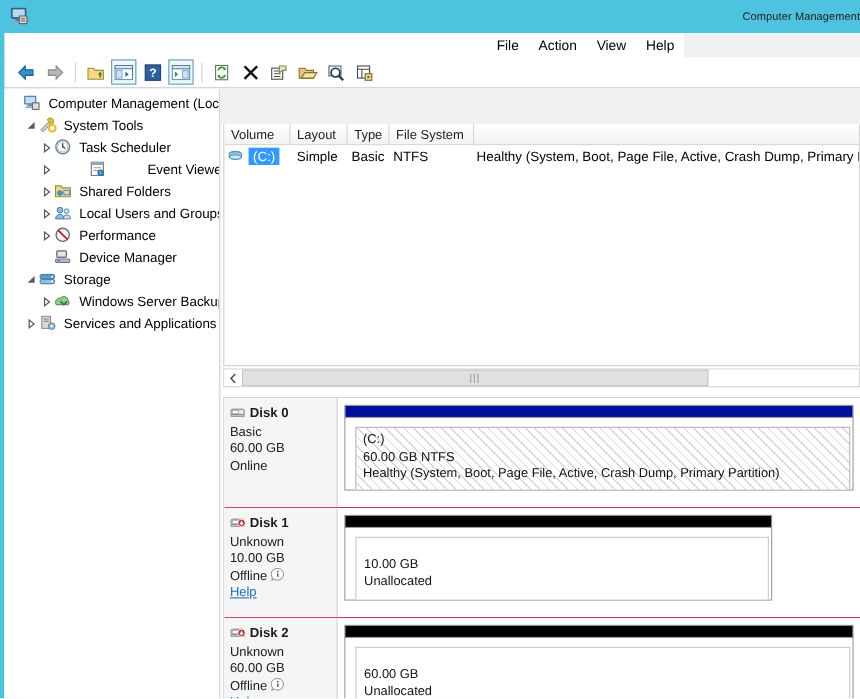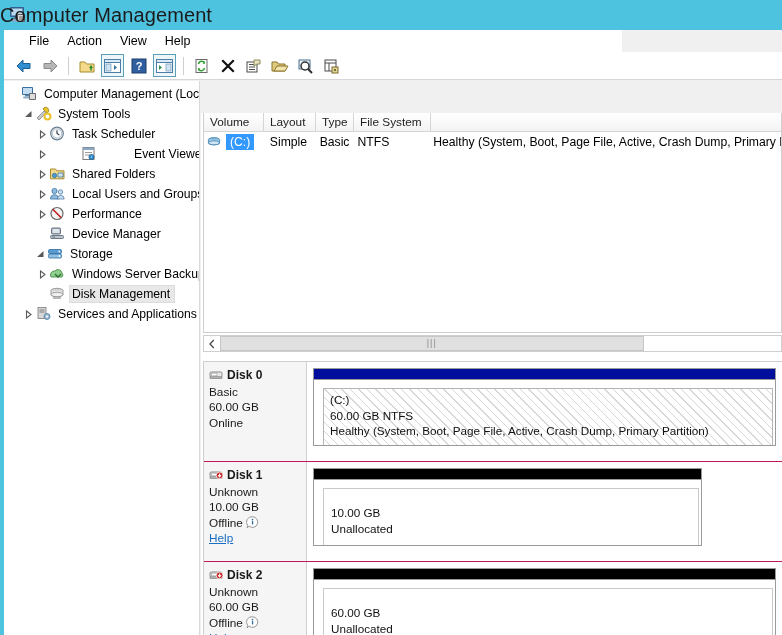--- a/index.html
+++ b/index.html
@@ -35,33 +35,34 @@
   }
   .titlebar .tb-icon {
     width: 22px; height: 22px;
     margin-left: 7px;
     position: relative;
     flex: none;
   }
   .titlebar .tb-title {
     position: absolute;
     left: 0; right: 0;
-    text-align: left;
-    font-size: 20px;
+    text-align: right;
+    font-size: 10px;
     color: #1b1b1b;
     letter-spacing: .1px;
   }
 
   
   .menubar {
     position: absolute; left: 4px; top: 30px;
     width: 618px; height: 22px;
     background: #ffffff;
     display: flex; align-items: center;
-    padding-left: 16px;
+    padding-left: 2px;
+    justify-content: flex-end;
   }
   .menu-item {
     font-size: 12.5px;
     color: #000;
     padding: 2px 9px;
     cursor: default;
   }
 
   
   .toolbar {
@@ -557,21 +558,21 @@
         <svg width="17" height="15" viewBox="0 0 17 15">
           <rect x="2.5" y="2" width="9" height="6" rx="1" fill="#9aa8b4" stroke="#6b7785"></rect>
           <rect x="3.5" y="3" width="7" height="4" fill="#dfe6ec"></rect>
           <rect x="1.5" y="9.5" width="13" height="3" rx="1" fill="#b9c4cd" stroke="#6b7785"></rect>
           <rect x="3" y="10.5" width="3" height="1" fill="#6b7785"></rect>
         </svg>
       </span>
       <span class="tr-label">Device Manager</span>
     </div>
 
-    <div class="tree-row" style="padding-left:30px;">
+    <div class="tree-row" style="padding-left:18px;">
       <span class="twisty">
         <svg width="9" height="9" viewBox="0 0 9 9">
             <path d="M1 7 L7.5 7 L7.5 1 Z" fill="#5a5a5a"></path>
           </svg>
       </span>
       <span class="tr-icon">
         <svg width="17" height="15" viewBox="0 0 17 15">
           <rect x="1.5" y="3.5" width="13" height="4" rx="1.2" fill="#5a9ad0" stroke="#2f6f9f" stroke-width=".8"></rect>
           <rect x="1.5" y="8" width="13" height="4" rx="1.2" fill="#8fc0e4" stroke="#2f6f9f" stroke-width=".8"></rect>
           <circle cx="12.3" cy="5.5" r=".9" fill="#ffffff"></circle>
@@ -589,32 +590,20 @@
       </span>
       <span class="tr-icon">
         <svg width="17" height="15" viewBox="0 0 17 15">
           <path d="M2 11 a4 4 0 0 1 4 -6 a4 4 0 0 1 7 2 a3 3 0 0 1 0 4 z" fill="#8fd08f" stroke="#3a7f3a" stroke-width=".8"></path>
           <path d="M6 8 l3 3 l3 -3" stroke="#2f6f2f" stroke-width="1.4" fill="none"></path>
         </svg>
       </span>
       <span class="tr-label">Windows Server Backup</span>
     </div>
 
-    <div class="tree-row selected" style="padding-left:32px;">
-      <span class="twisty"></span>
-      <span class="tr-icon">
-        <svg width="17" height="15" viewBox="0 0 17 15">
-          <ellipse cx="8" cy="4.5" rx="6" ry="2.2" fill="#cfcfcf" stroke="#8a8a8a" stroke-width=".8"></ellipse>
-          <path d="M2 4.5 v4 a6 2.2 0 0 0 12 0 v-4" fill="#e4e4e4" stroke="#8a8a8a" stroke-width=".8"></path>
-          <ellipse cx="8" cy="8.5" rx="6" ry="2.2" fill="#f0f0f0" stroke="#8a8a8a" stroke-width=".8"></ellipse>
-          <rect x="4" y="11" width="8" height="2" rx=".6" fill="#b8b8b8"></rect>
-        </svg>
-      </span>
-      <span class="tr-label">Disk Management</span>
-    </div>
 
     <div class="tree-row" style="padding-left:18px;">
       <span class="twisty">
         <svg width="9" height="9" viewBox="0 0 9 9">
             <path d="M2.5 1 L7 4.5 L2.5 8 Z" fill="none" stroke="#5a5a5a" stroke-width="1.1"></path>
           </svg>
       </span>
       <span class="tr-icon">
         <svg width="17" height="15" viewBox="0 0 17 15">
           <rect x="3" y="1.5" width="8" height="11" fill="#d8d8d8" stroke="#7a7a7a" stroke-width=".8"></rect>

